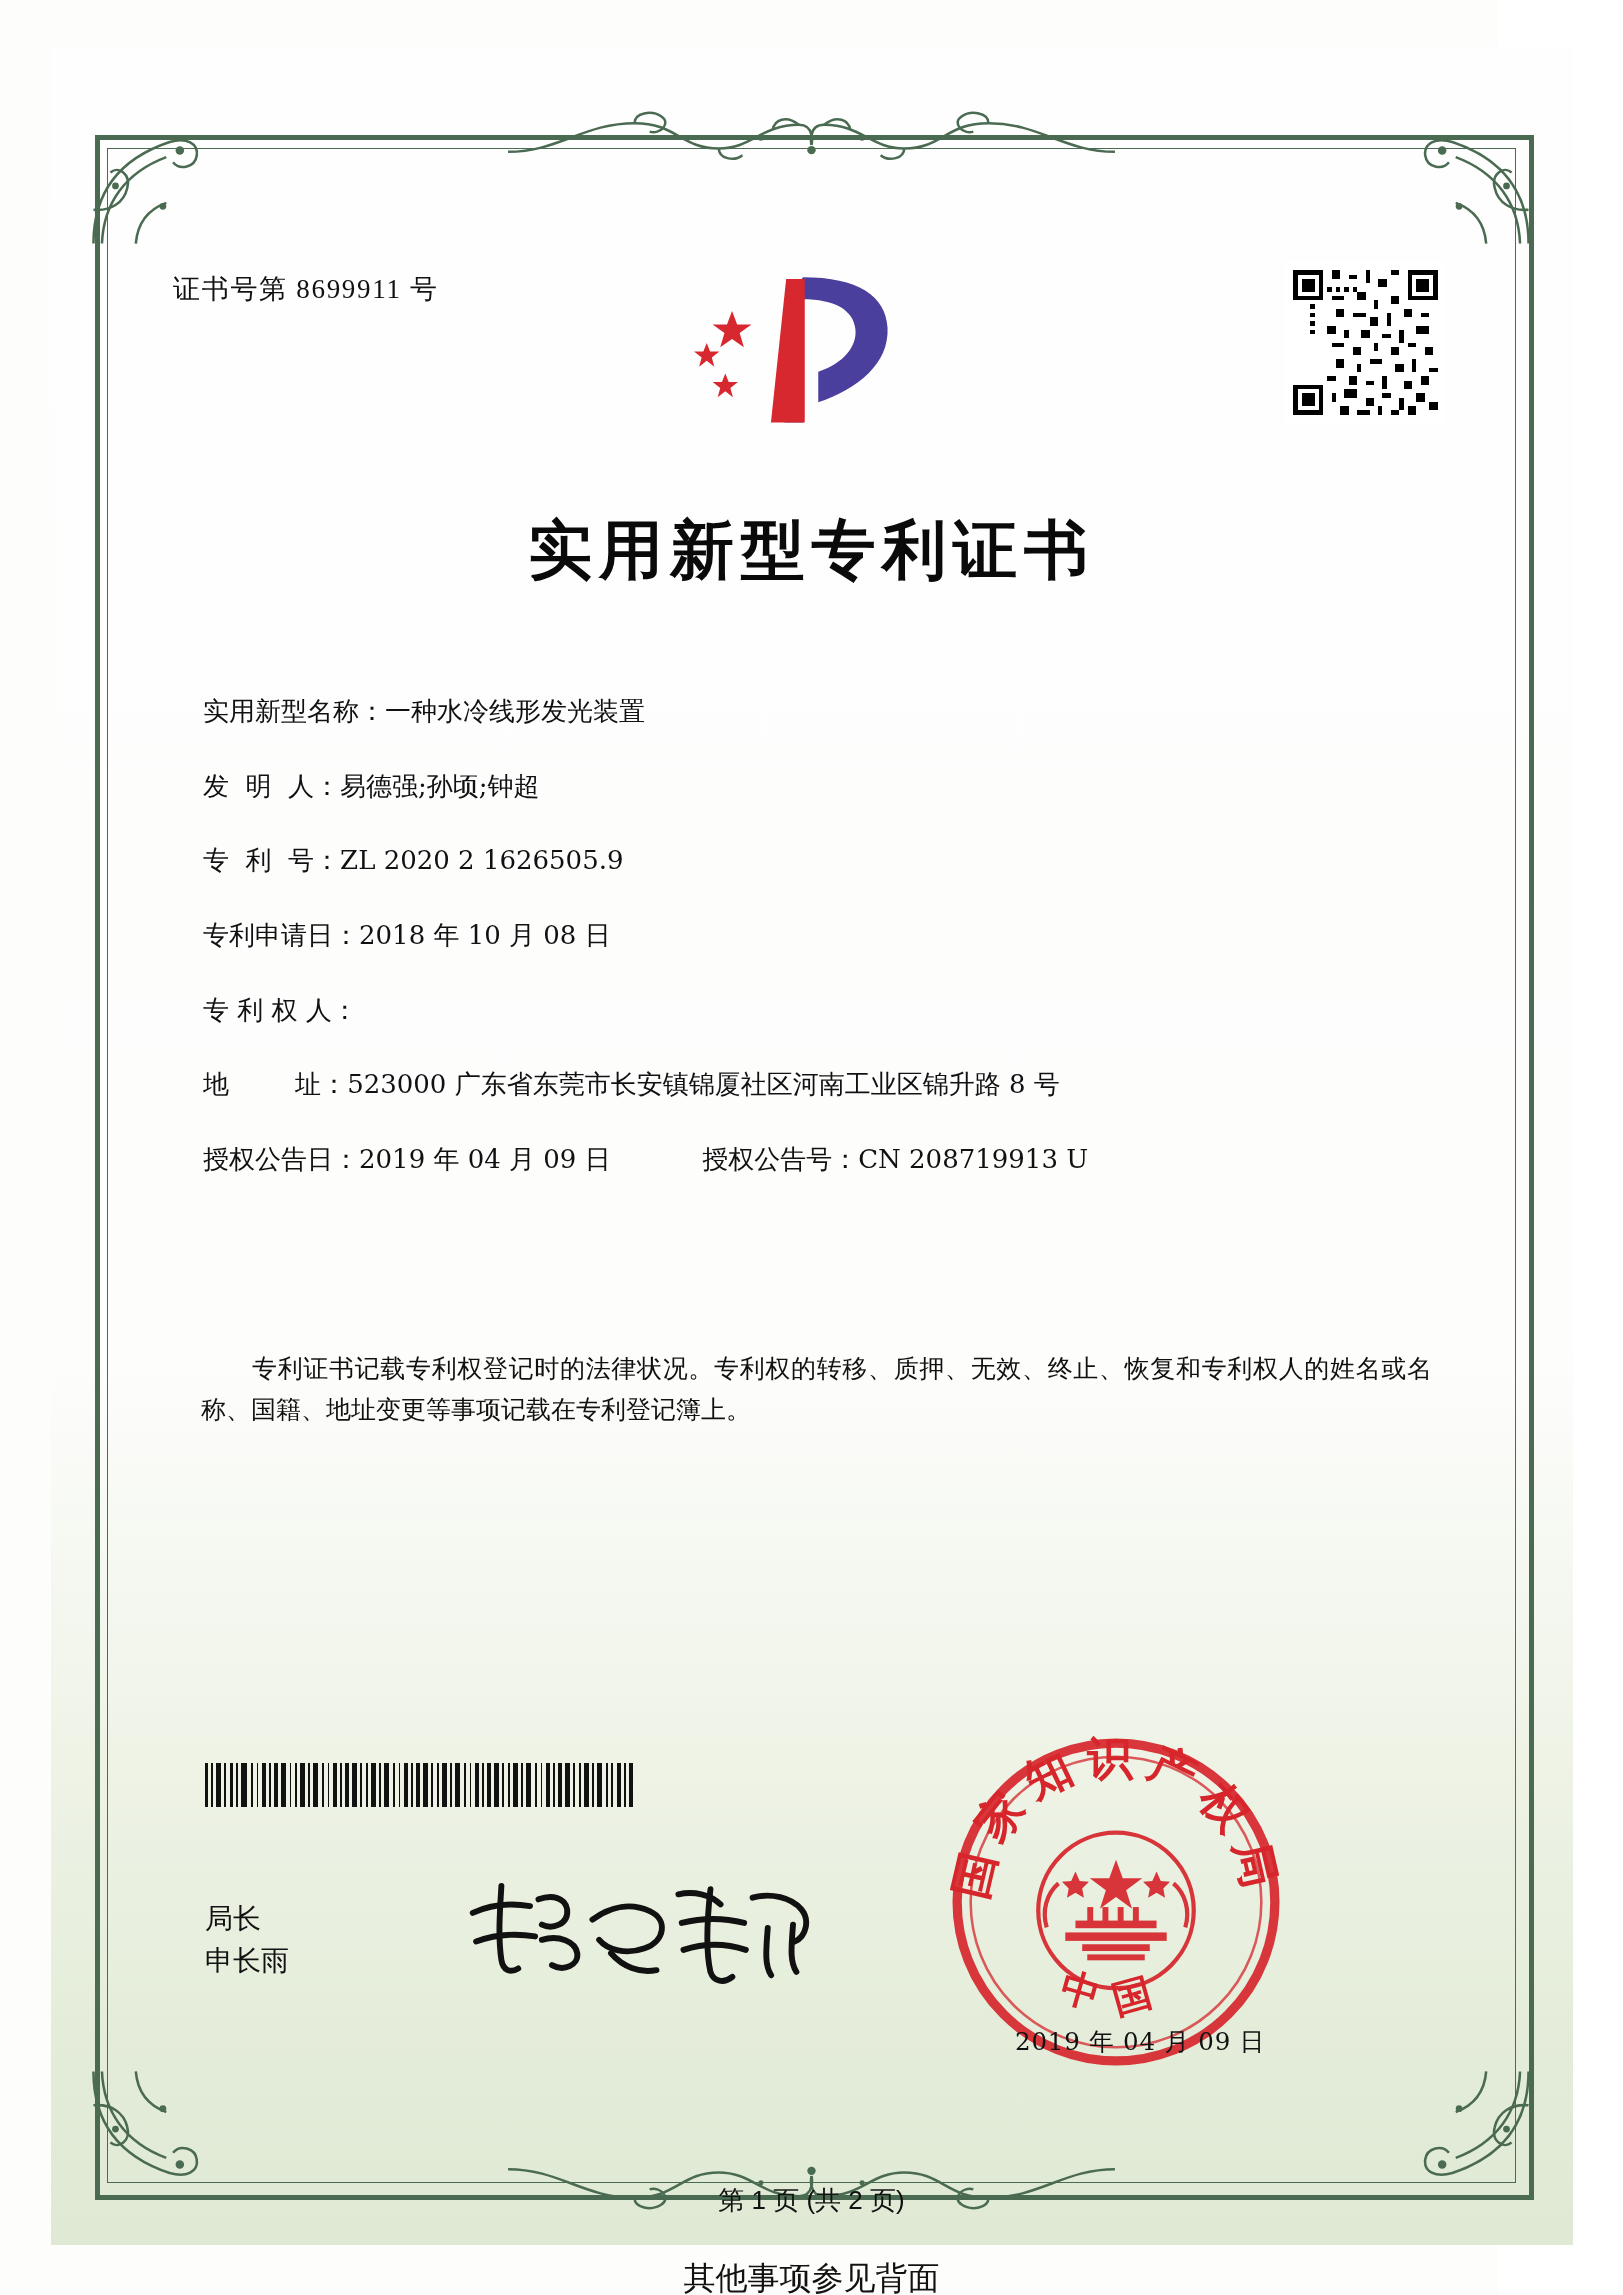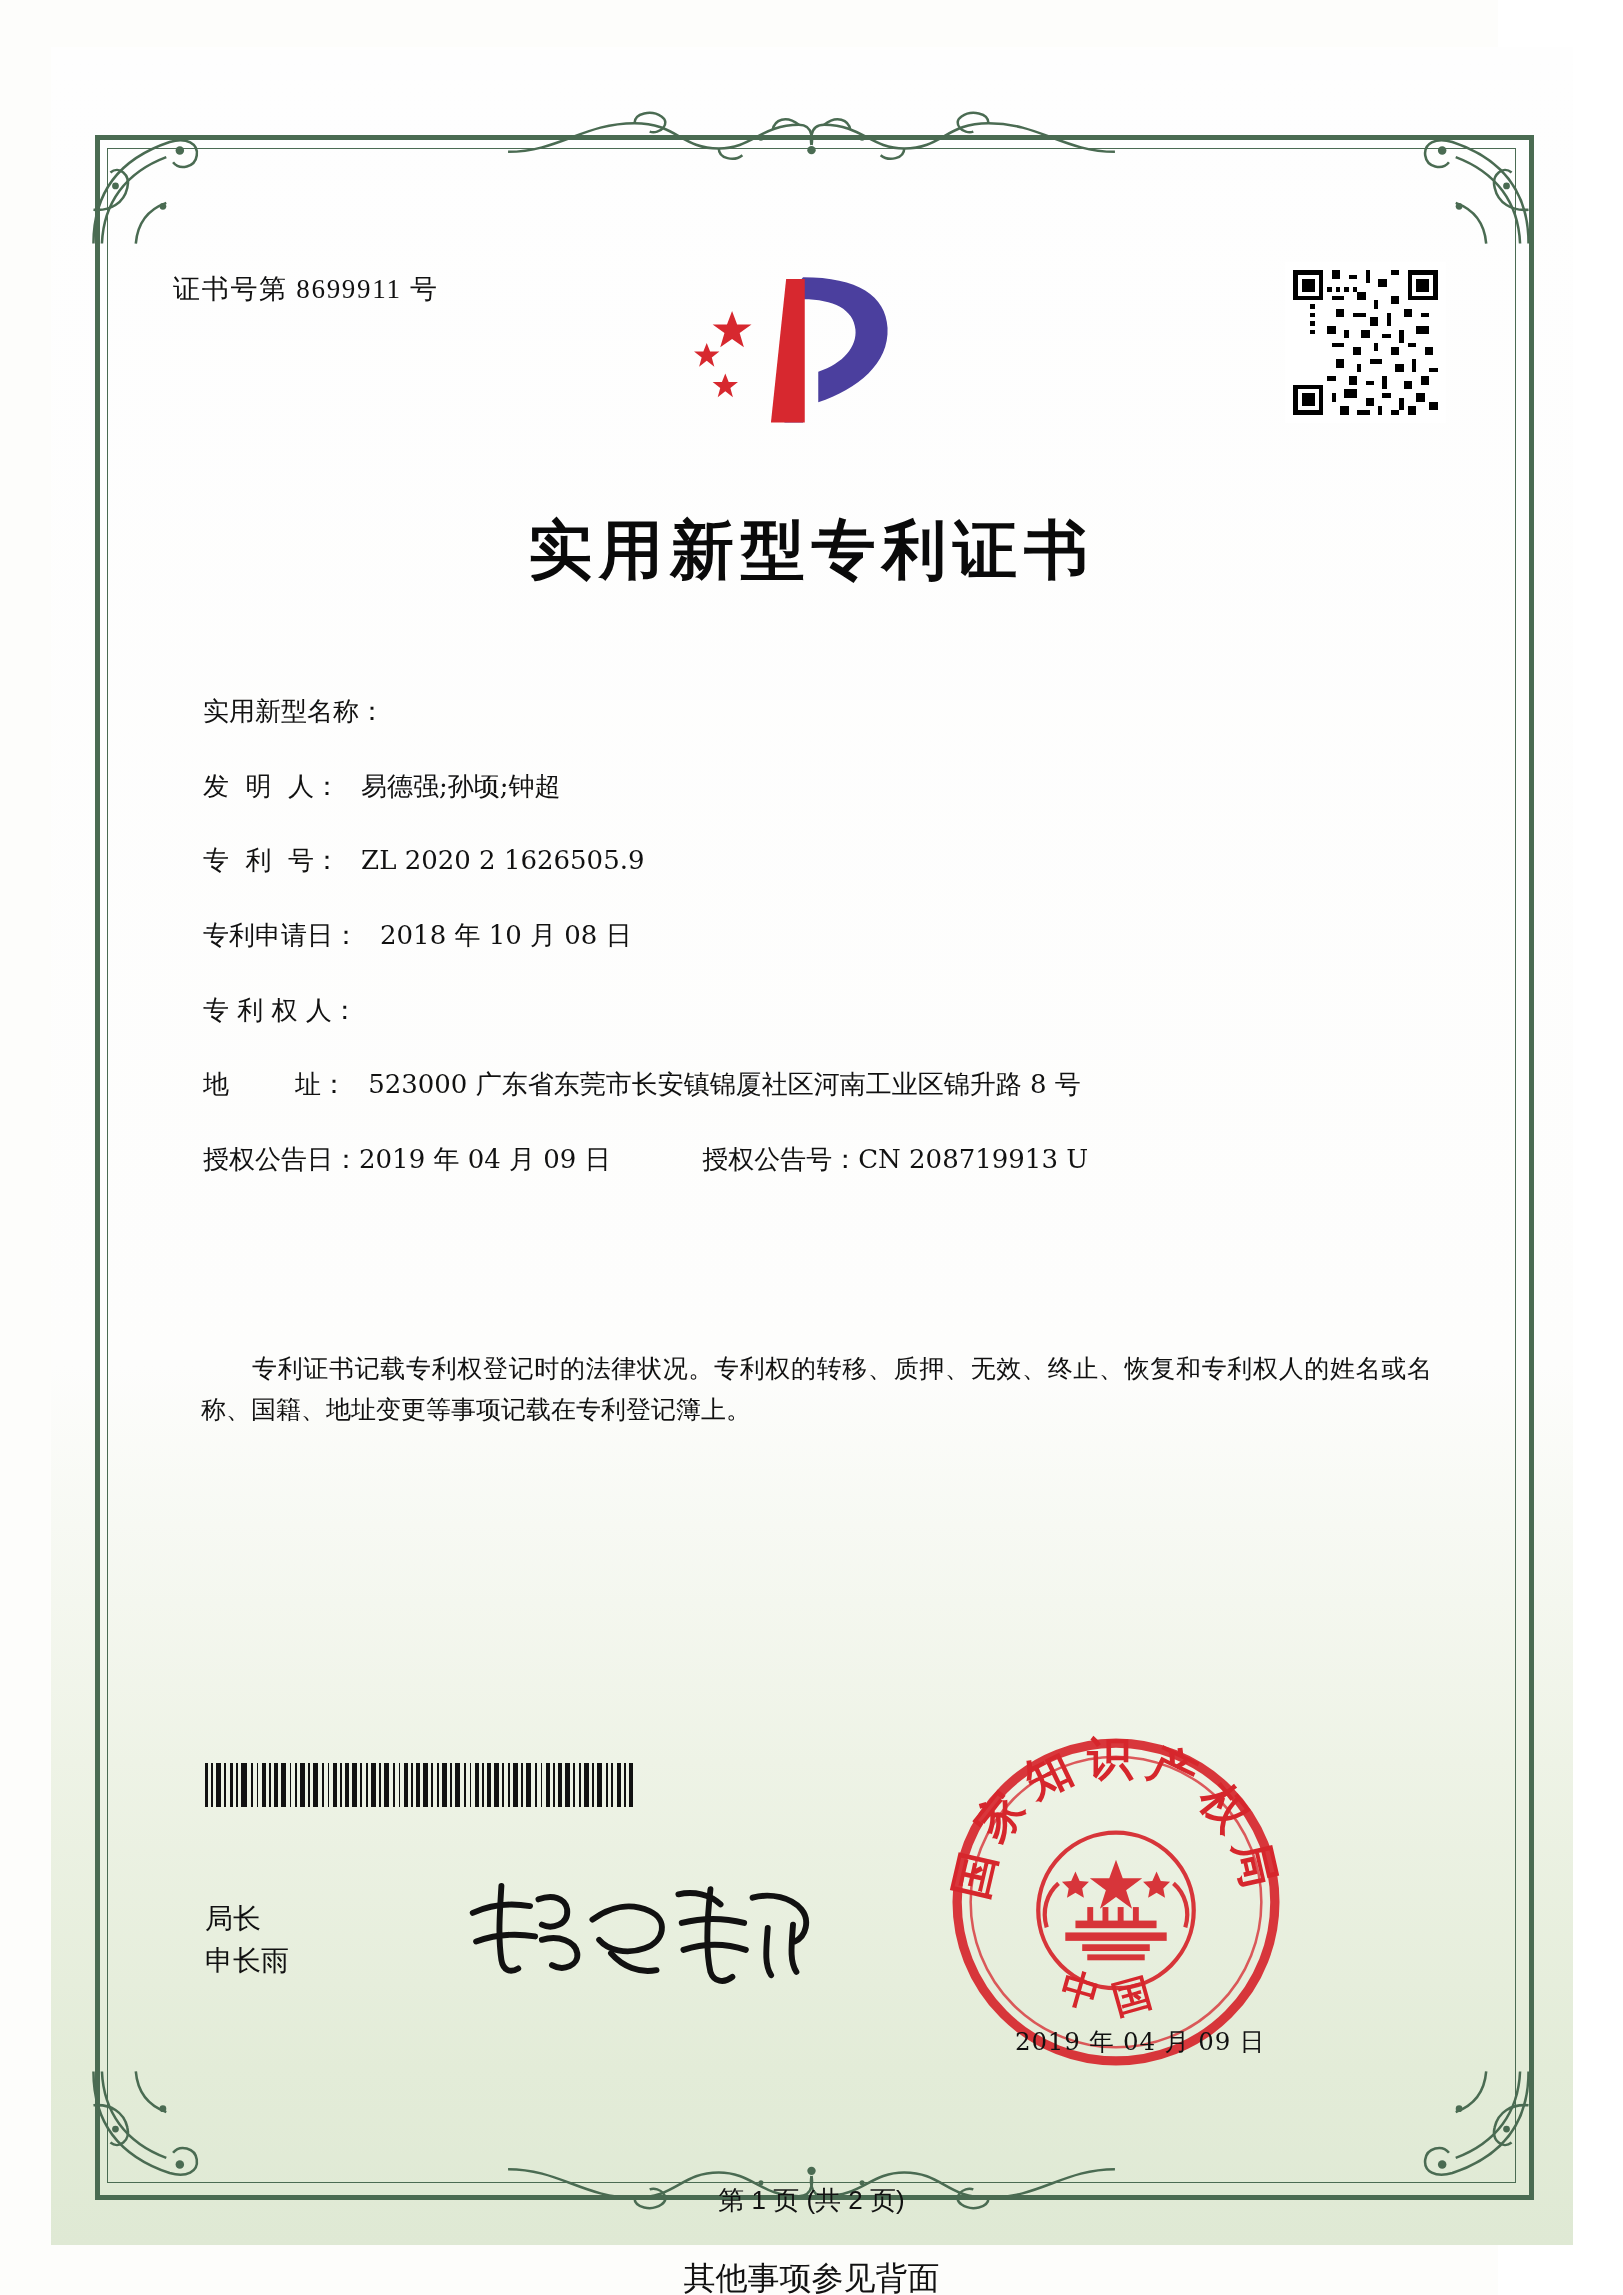--- a/index.html
+++ b/index.html
@@ -129,21 +129,20 @@
     width: 1226px;
   }
   .field {
     position: relative;
     display: flex;
     align-items: flex-start;
     margin-bottom: 37px;
     font-size: 26px;
     color: #111;
     line-height: 1.45;
-    gap: 21px;
   }
   .field .lbl {
     white-space: pre;
     flex: 0 0 auto;
     font-family: "DejaVu Serif", "Liberation Serif", serif;
   }
   .field .val {
     flex: 1 1 auto;
     font-family: "DejaVu Serif", "Liberation Serif", serif;
   }
@@ -453,20 +452,21 @@
       </g>
     </svg>
   </div>
 
   <div class="title">实用新型专利证书</div>
 
   <div class="fields">
 
     <div class="field">
       <span class="lbl">实用新型名称：</span>
+      <span class="val">一种水冷线形发光装置</span>
     </div>
 
     <div class="field">
       <span class="lbl">发  明  人：</span>
       <span class="val">易德强;孙顷;钟超</span>
     </div>
 
     <div class="field">
       <span class="lbl">专  利  号：</span>
       <span class="val">ZL 2020 2 1626505.9</span>

